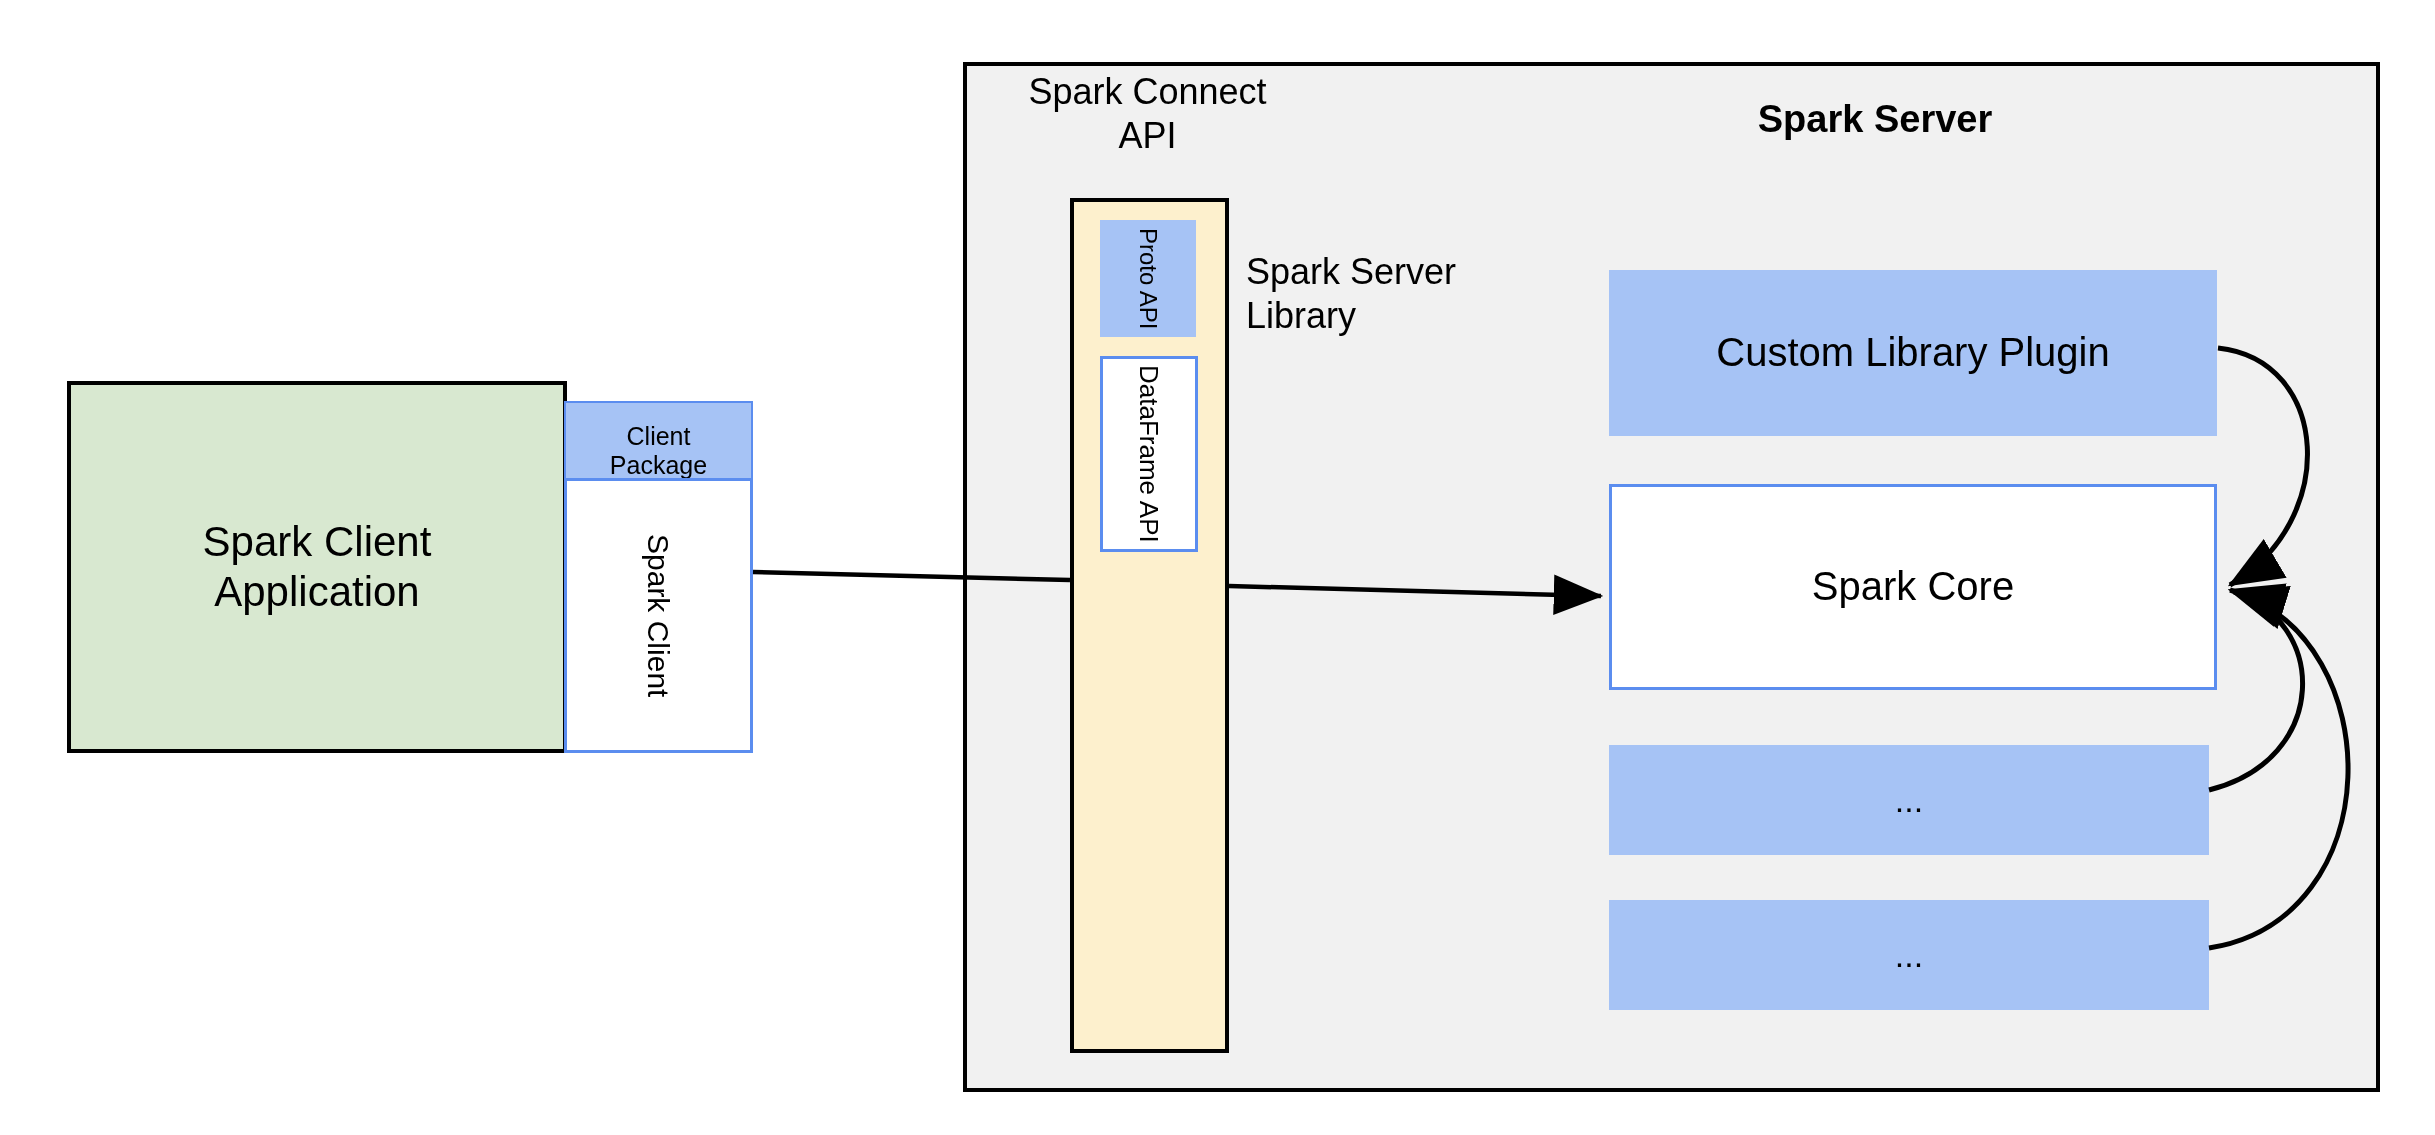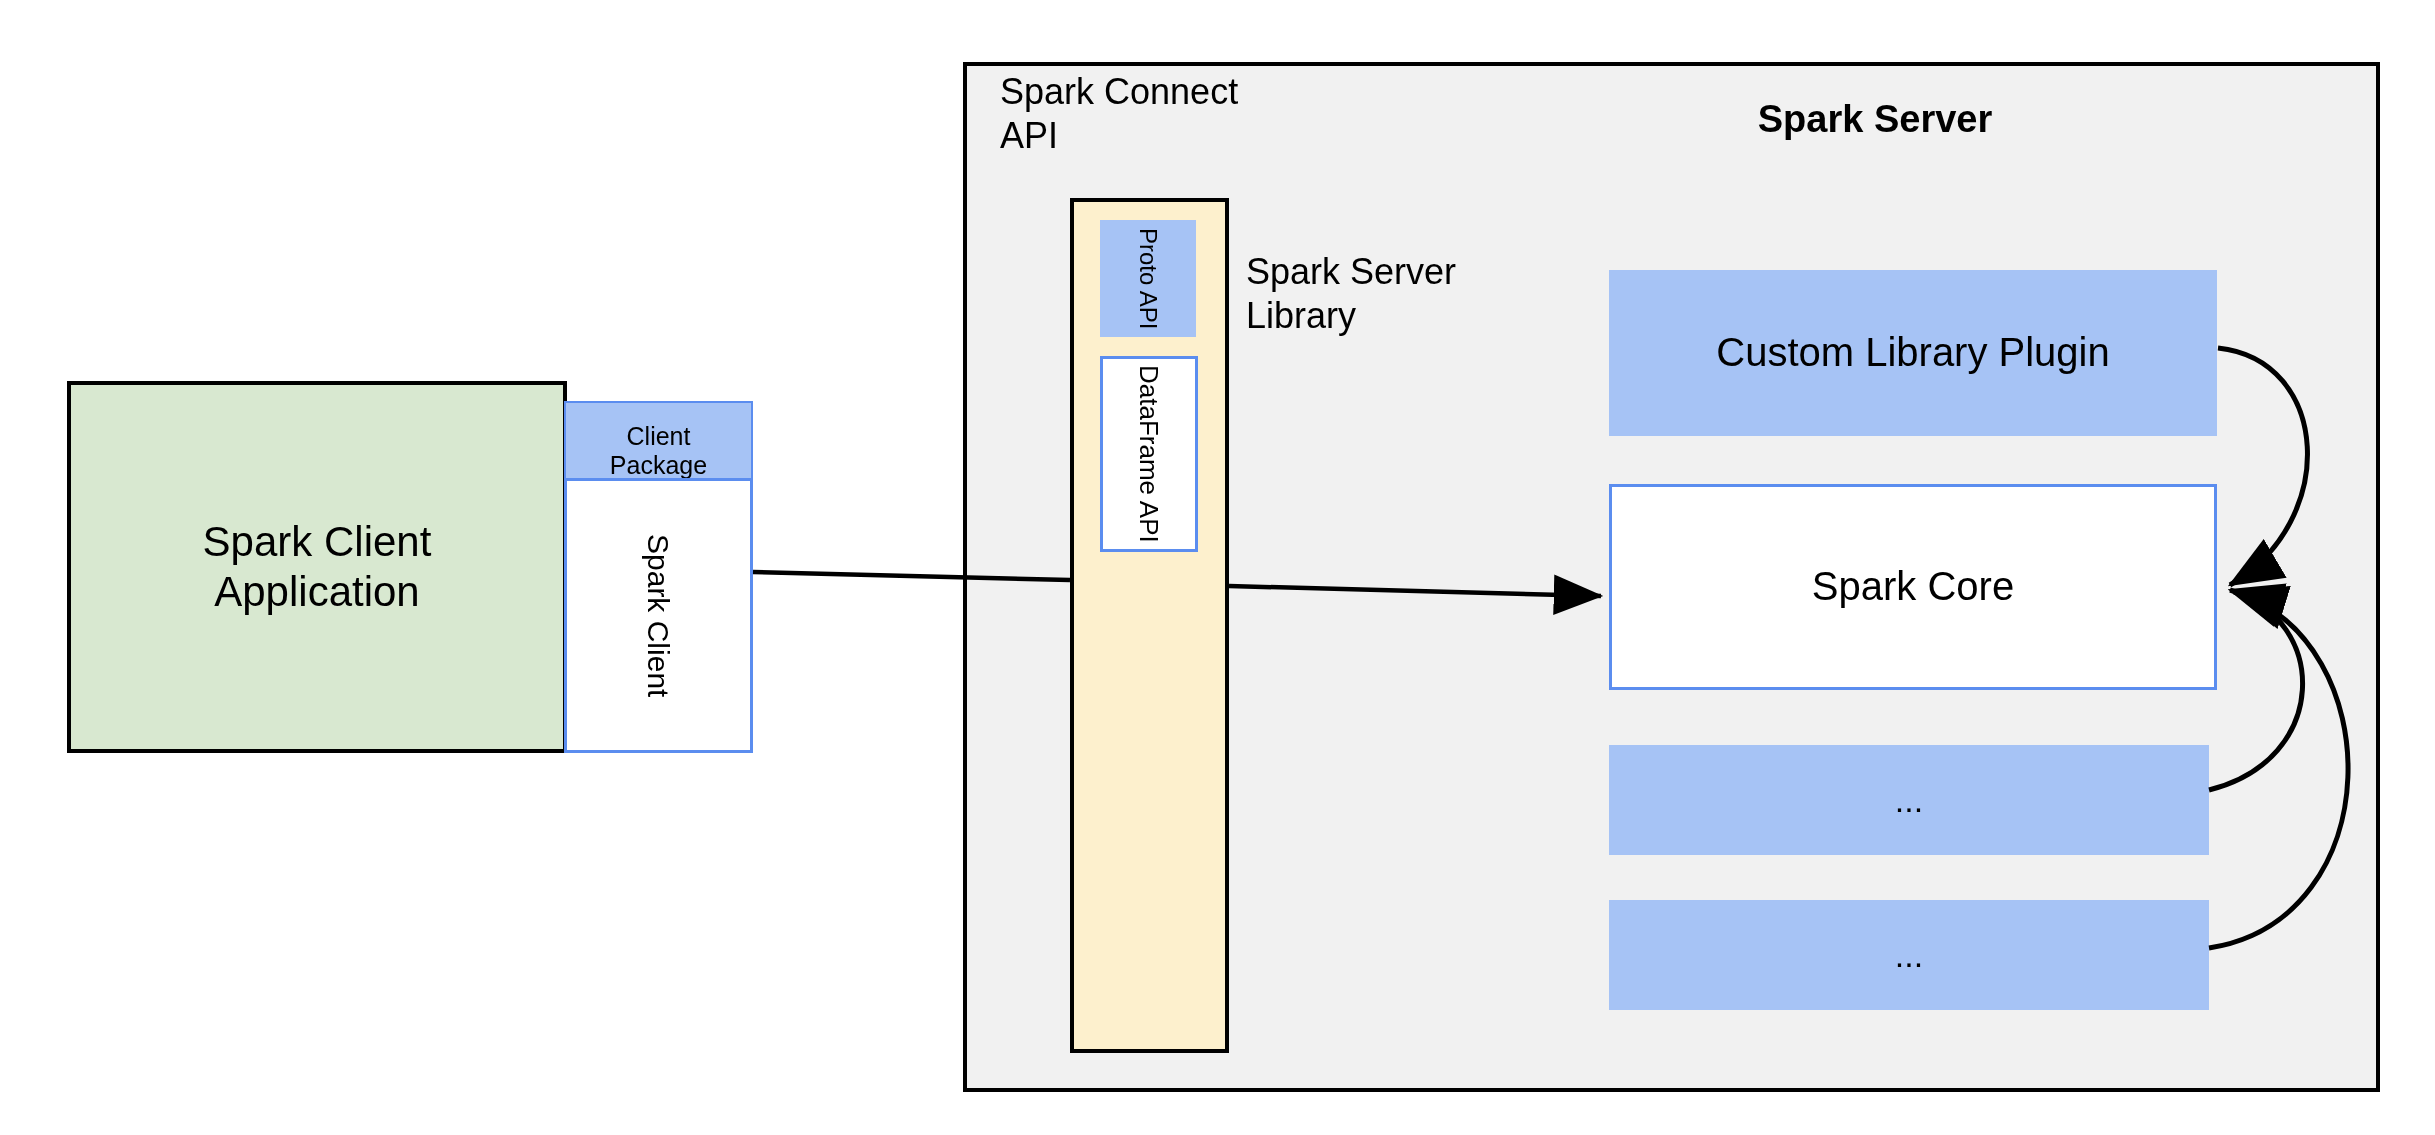--- a/index.html
+++ b/index.html
@@ -80,20 +80,21 @@
     background: #f1f1f1;
     border: 4px solid #000000;
     box-sizing: border-box;
   }
 
   #spark-connect-api-label {
     position: absolute;
     left: 1000px;
     top: 70px;
     width: 295px;
+    text-align: center;
     font-size: 36px;
     line-height: 1.22;
     white-space: pre-line;
   }
 
   #spark-server-title {
     position: absolute;
     left: 1675px;
     top: 98px;
     width: 400px;

